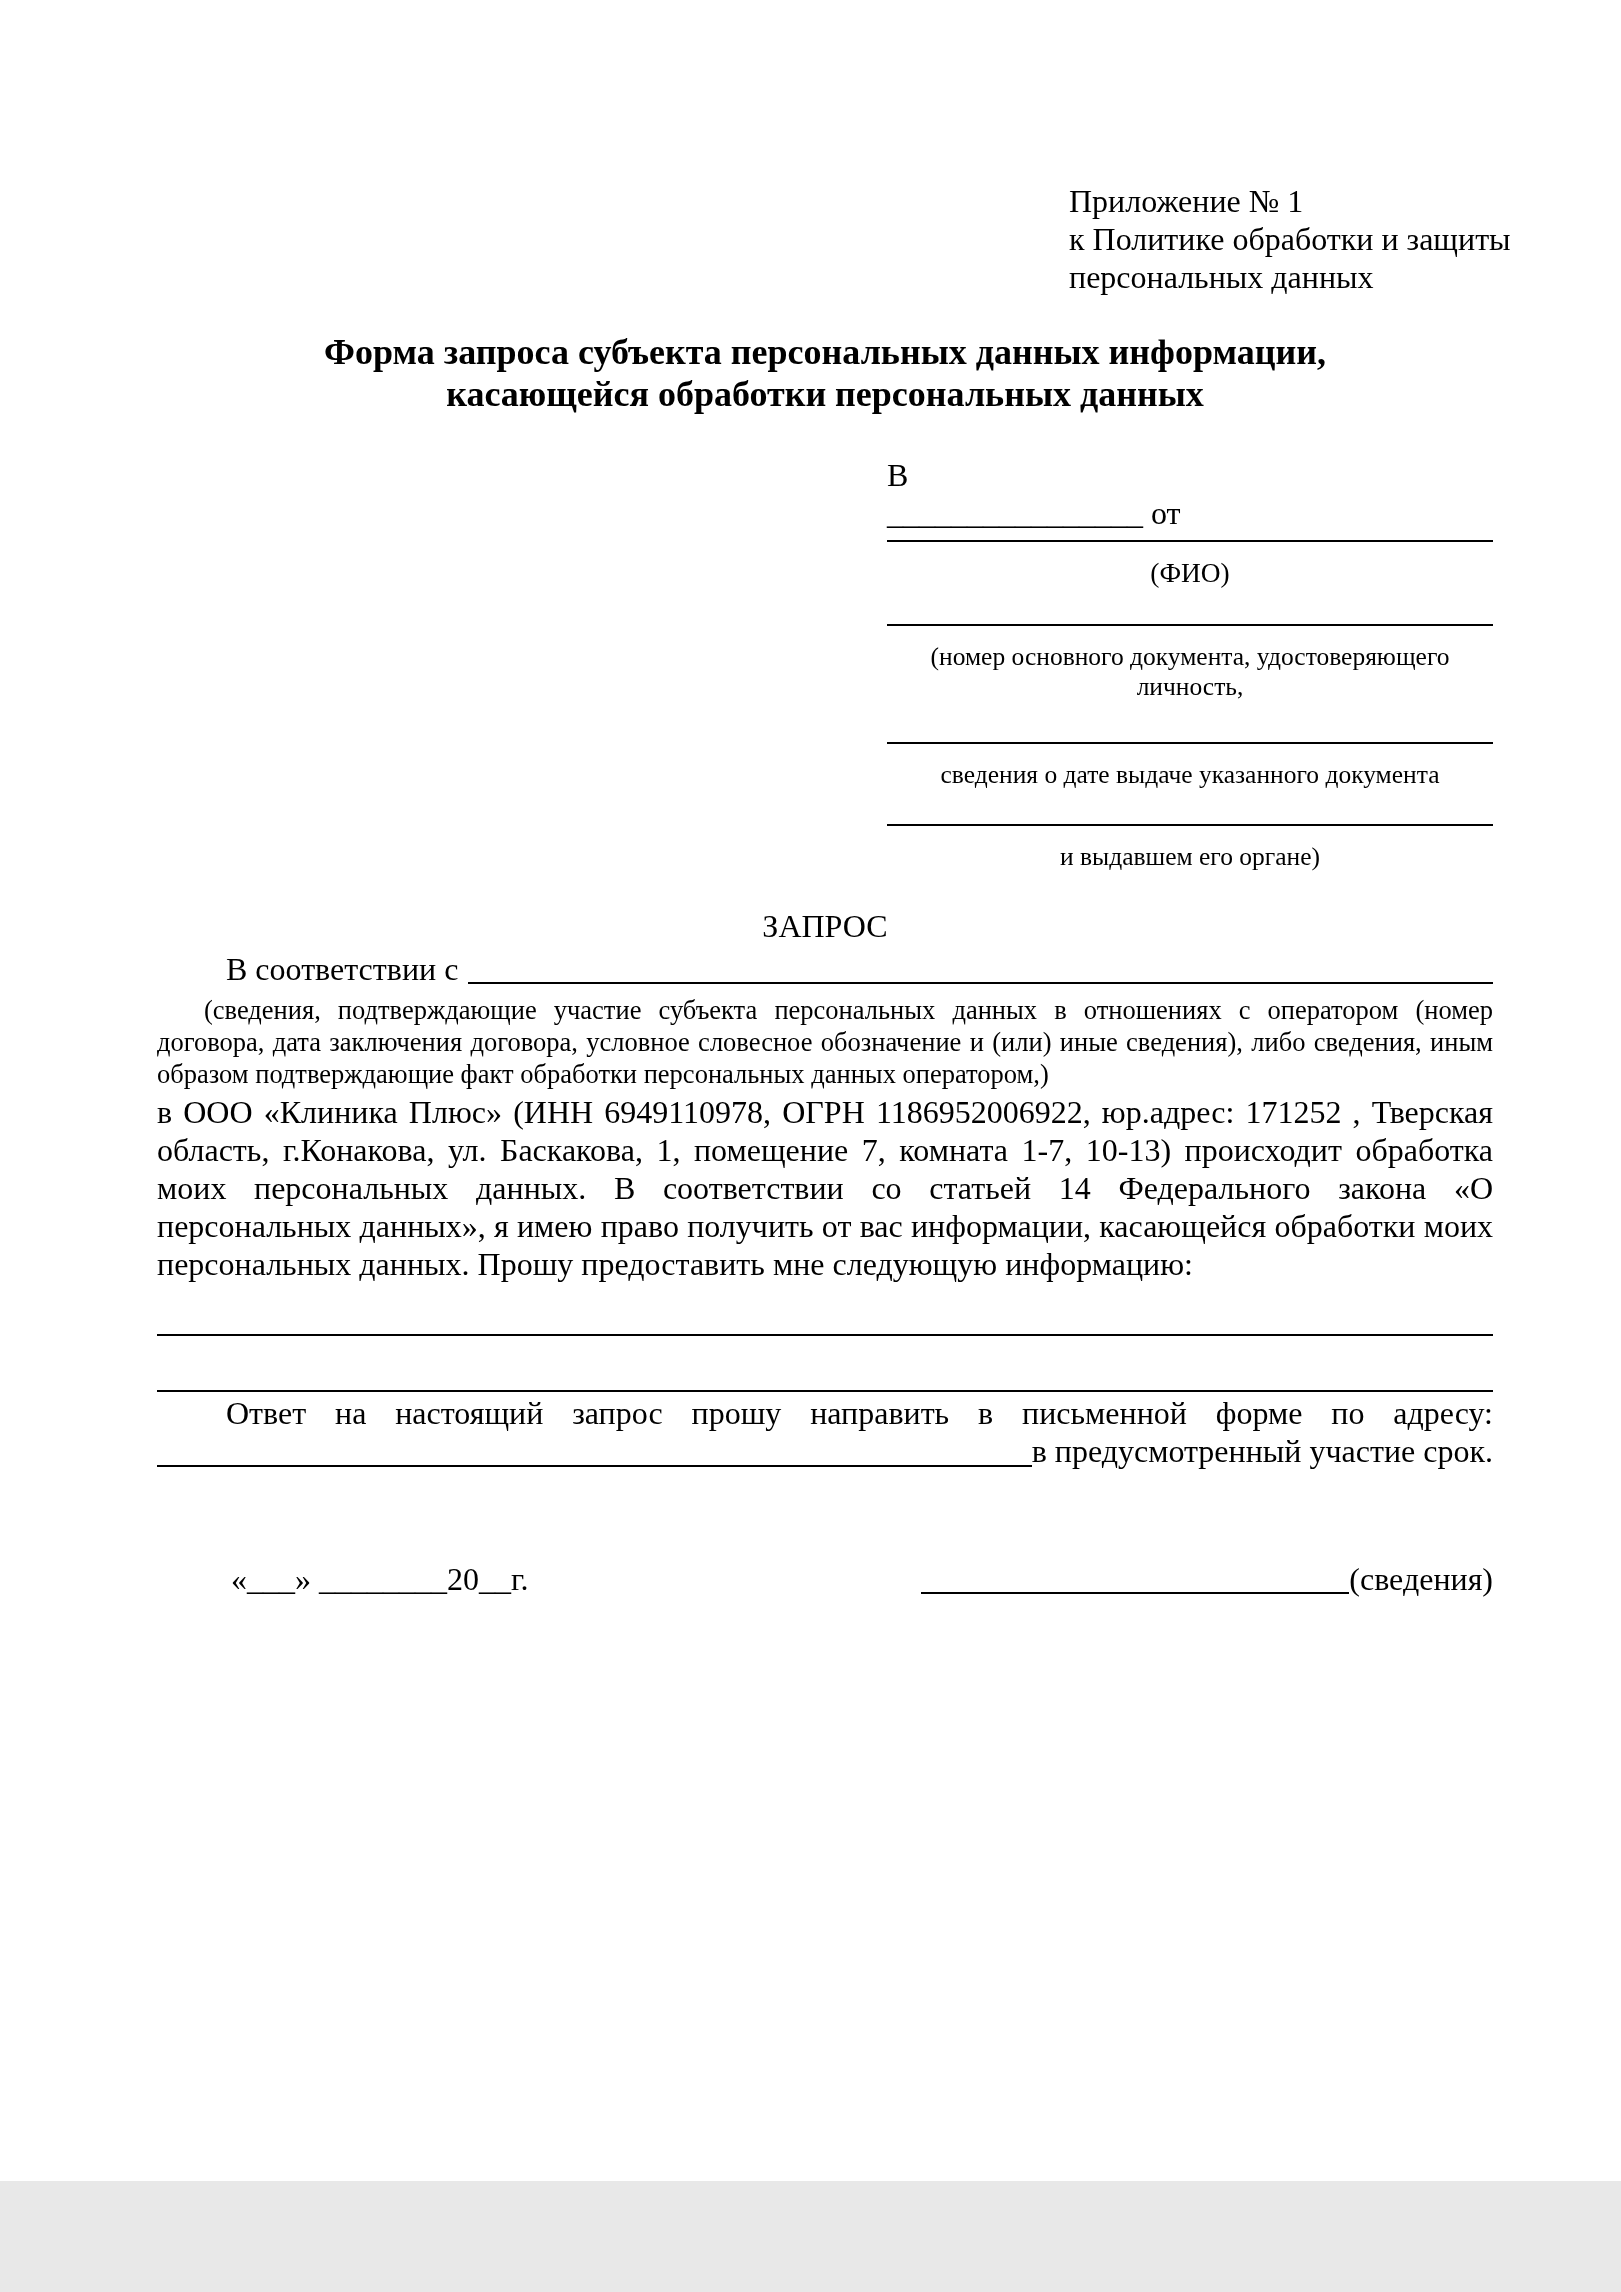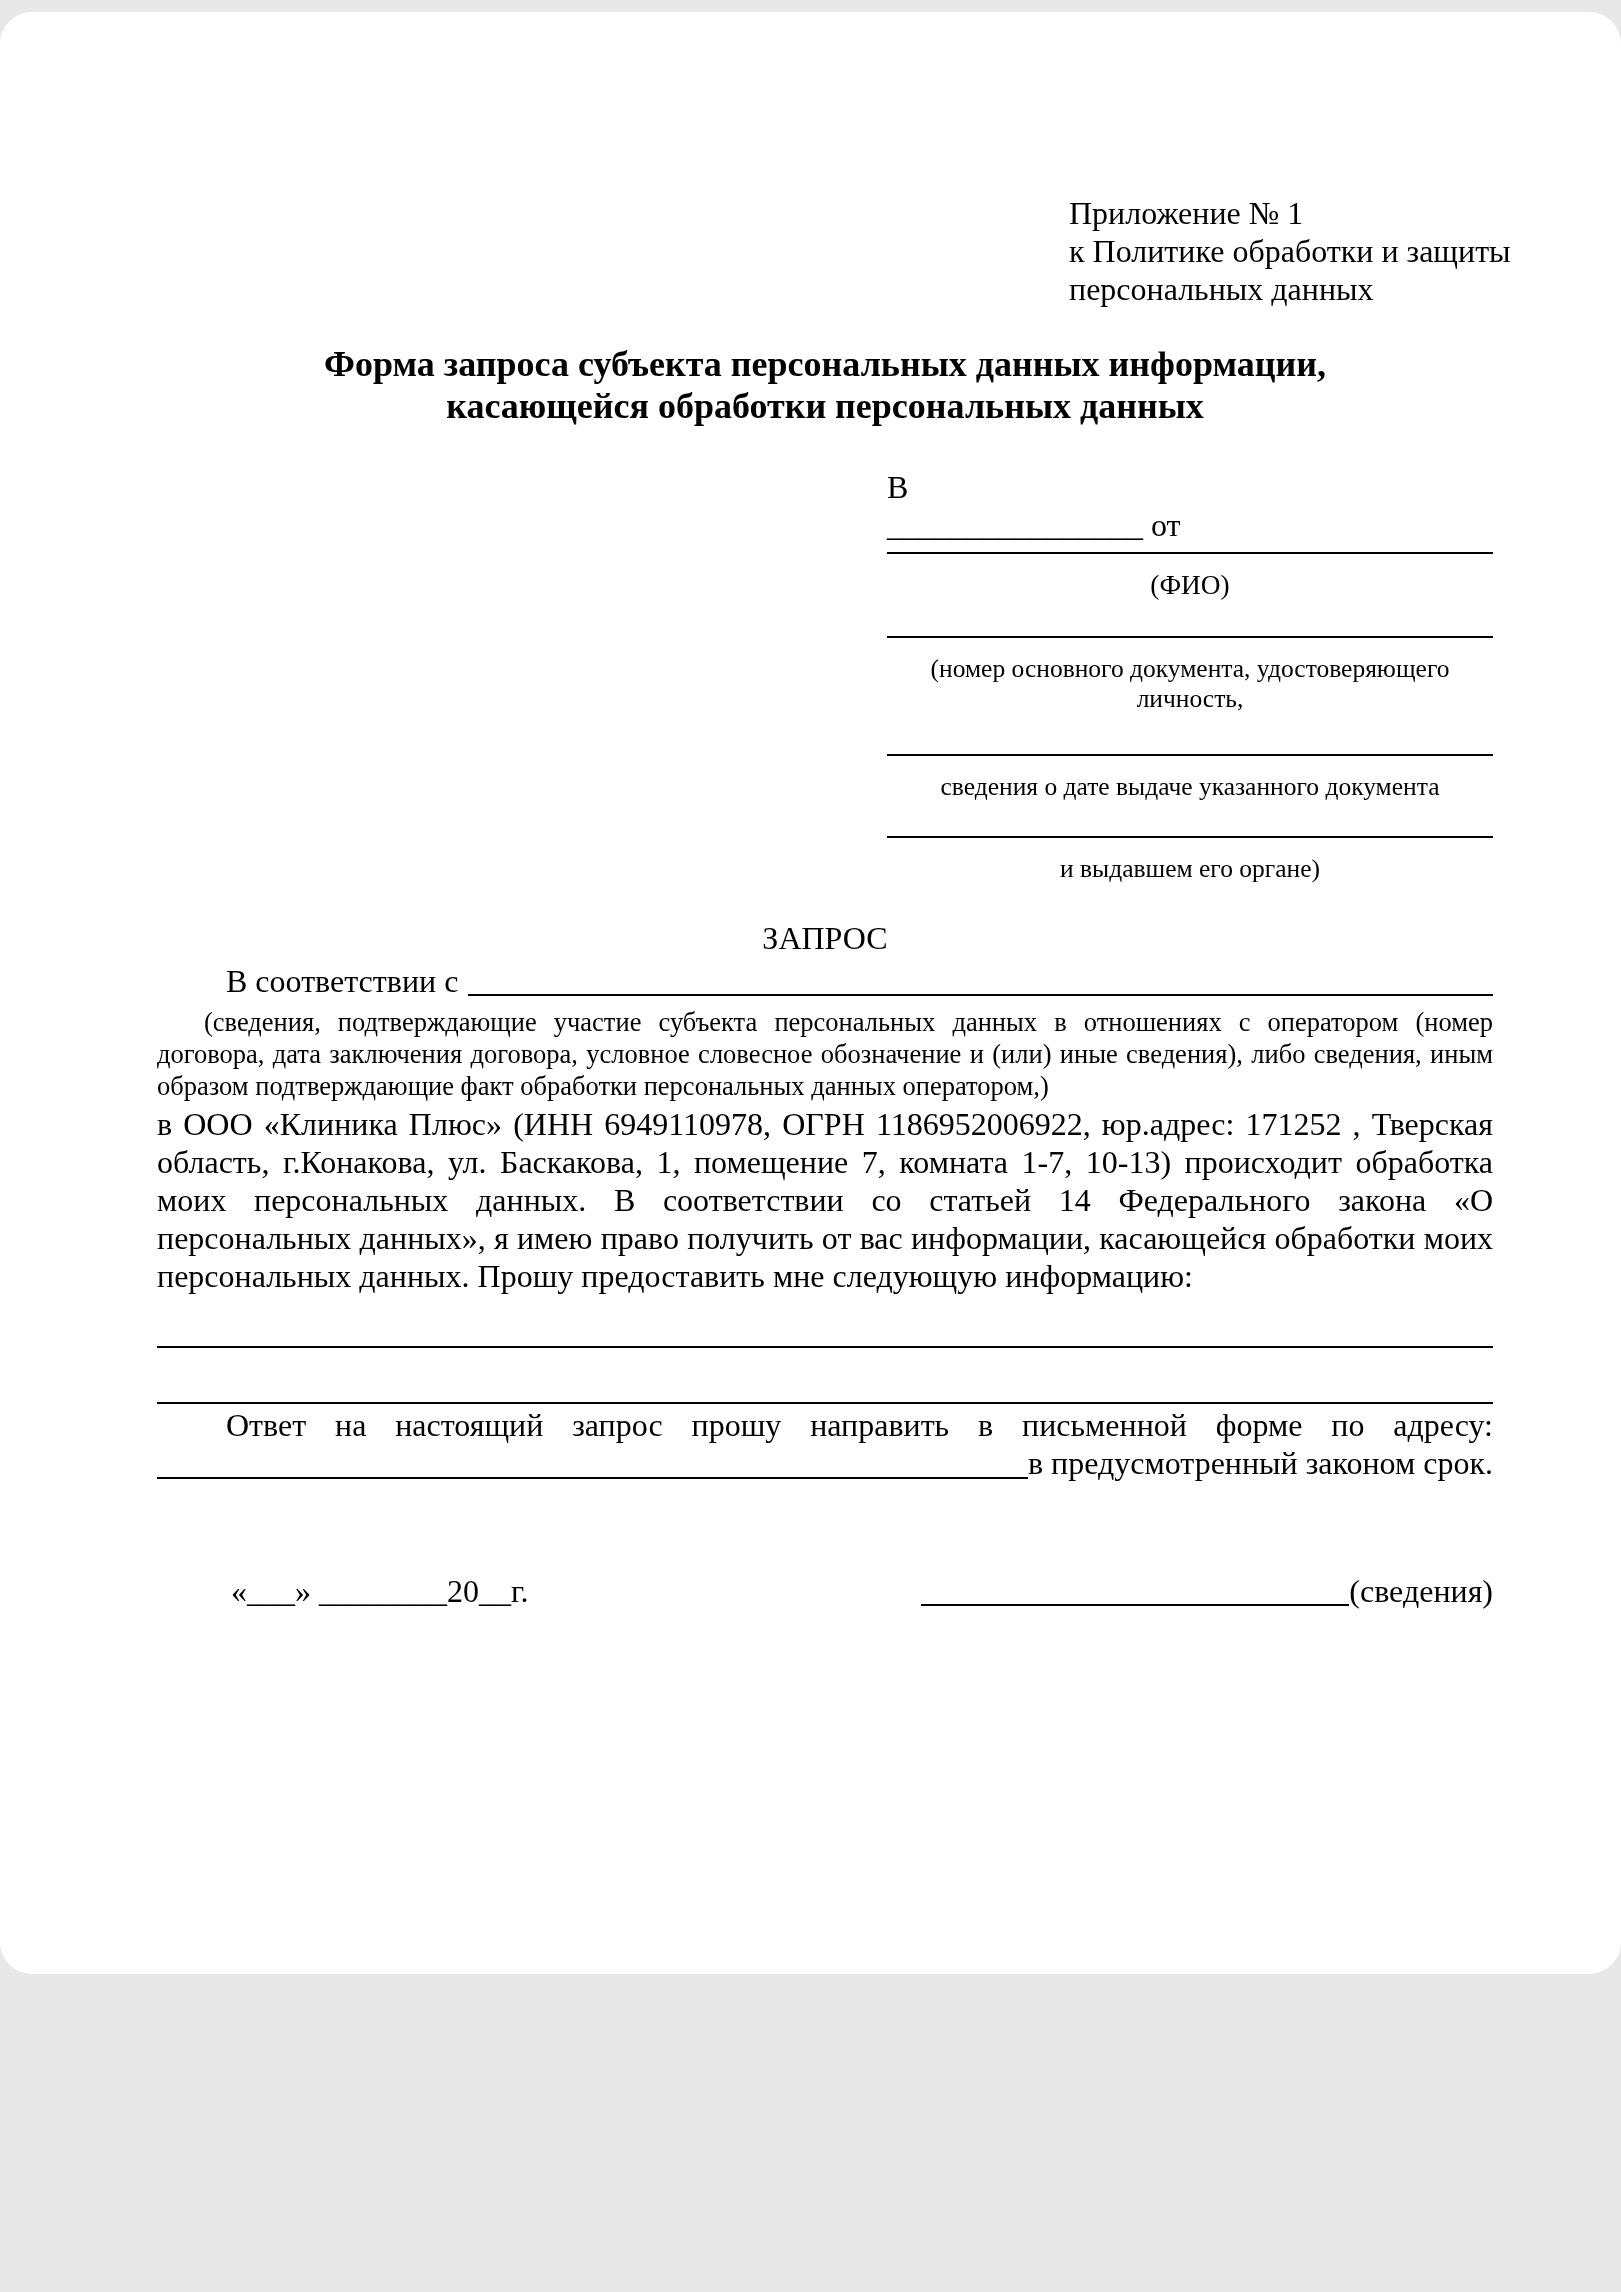--- a/index.html
+++ b/index.html
@@ -1,25 +1,24 @@
 <!DOCTYPE html>
 <html><head>
 <meta charset="utf-8">
 <style>
   html,body{margin:0;padding:0;background:#e8e8e8;}
   .page{
     position:relative;
-    width:1621px;height:1962px;
+    width:1621px;height:2181px;
     background:#ffffff;
     color:#000;
     font-family:"Liberation Serif","DejaVu Serif",serif;
     font-size:32px;
     overflow:hidden;
-    margin:12px auto;
-    border-radius:32px;
+    margin:0 auto;
   }
   .content{position:absolute;left:157px;top:0;width:1336px;}
 
   .appendix{margin-top:182px;margin-left:912px;line-height:38px;}
   .appendix div{white-space:nowrap;}
 
   .doc-title{margin-top:35px;text-align:center;font-weight:bold;font-size:36px;line-height:42px;}
 
   .addressee{margin-top:41px;margin-left:730px;width:606px;line-height:38px;}
   .addressee .plain{white-space:nowrap;}
@@ -103,21 +102,21 @@
 
     <div class="body-para">в ООО «Клиника Плюс» (ИНН 6949110978, ОГРН 1186952006922, юр.адрес: 171252 , Тверская область, г.Конакова, ул. Баскакова, 1, помещение 7, комната 1-7, 10-13) происходит обработка моих персональных данных. В соответствии со статьей 14 Федерального закона «О персональных данных», я имею право получить от вас информации, касающейся обработки моих персональных данных. Прошу предоставить мне следующую информацию:</div>
 
     <div class="blank-line bl1"></div>
     <div class="blank-line bl2"></div>
 
     <div class="answer-para">Ответ на настоящий запрос прошу направить в письменной форме по адресу:</div>
 
     <div class="address-row">
       <span class="fill-line"></span>
-      <span class="suffix">в предусмотренный законом срок.</span>
+      <span class="suffix">в предусмотренный участие срок.</span>
     </div>
 
     <div class="footer-row">
       <span class="date-field">«___» ________20__г.</span>
       <span class="spacer"></span>
       <span class="sig-group">
         <span class="sig-line"></span>
         <span class="sig-caption">(сведения)</span>
       </span>
     </div>

